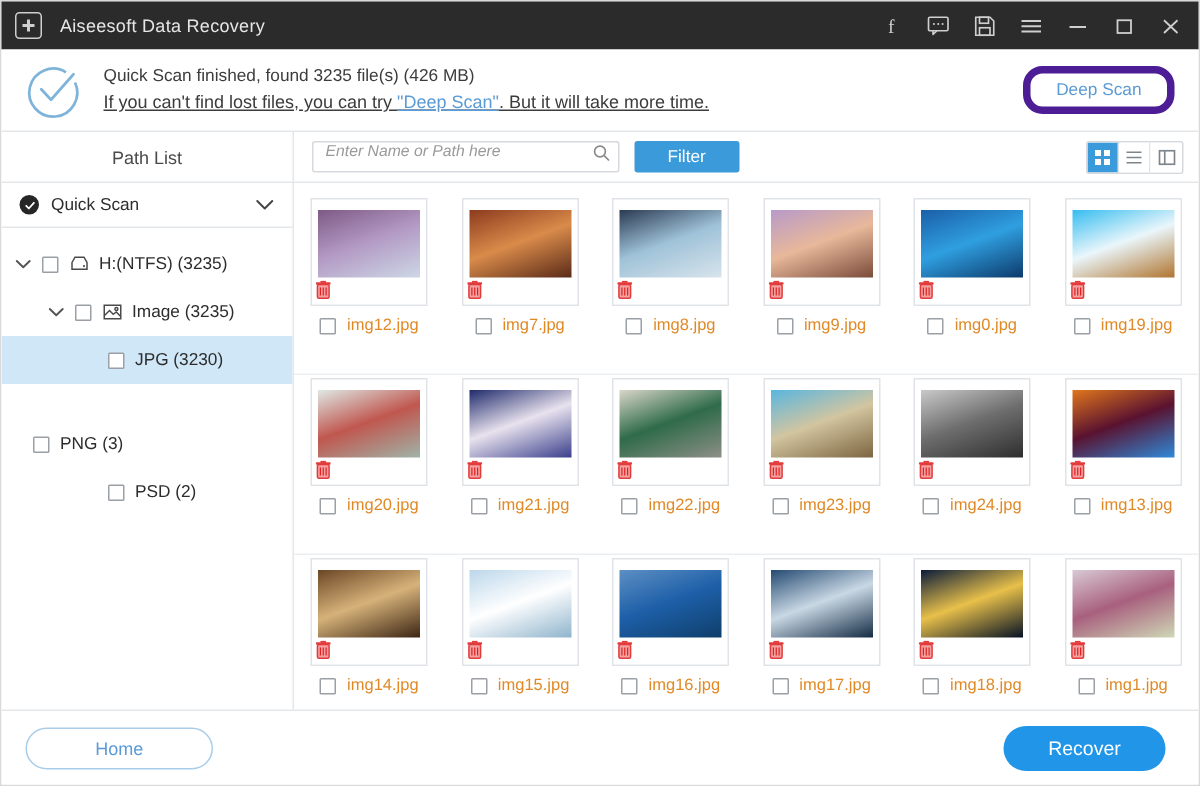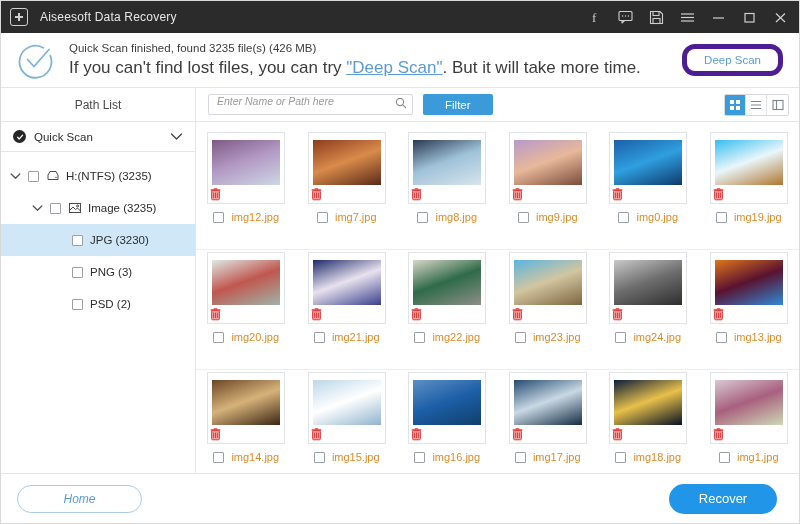--- a/index.html
+++ b/index.html
@@ -52,21 +52,21 @@
   .status-bar {
     flex: 0 0 55px; height: 55px;
     background: #ffffff;
     border-bottom: 1px solid #e4e7ea;
     display: flex; align-items: center;
     padding: 0 16px 0 14px;
   }
   .check-circle { flex: 0 0 40px; width: 40px; height: 40px; }
   .status-texts { margin-left: 14px; display: flex; flex-direction: column; gap: 4px; }
   .status-line1 { font-size: 11.5px; color: #3c3c3c; }
-  .status-line2 { font-size: 17px; color: #3c3c3c; }
+  .status-line2 { font-size: 12px; color: #3c3c3c; text-decoration: underline; }
   .deep-link {
     color: #5b9bd5; text-decoration: underline; cursor: pointer;
   }
   .status-spacer { flex: 1 1 auto; }
   .deep-scan-btn {
     border: 5px solid #4c1d95; border-radius: 13px;
     color: #5b9bd5; background: #fff;
     font-size: 11.5px; padding: 5px 17px; cursor: pointer;
     white-space: nowrap;
   }
@@ -209,21 +209,20 @@
     flex: 0 0 50px; height: 50px;
     border-top: 1px solid #e4e7ea;
     display: flex; align-items: center;
     padding: 0 22px 0 16px; background: #fff;
   }
   .home-btn {
     border: 1px solid #a9cde8; background: #fff; color: #5b9bd5;
     border-radius: 16px; font-size: 12px;
     width: 125px; height: 28px; cursor: pointer;
     font-family: "Liberation Sans", sans-serif;
-    font-style: italic;
   }
   .f-spacer { flex: 1 1 auto; }
   .recover-btn {
     background: #2196e8; color: #fff; border: none;
     border-radius: 17px; font-size: 13px;
     width: 108px; height: 30px; cursor: pointer;
     font-family: "Liberation Sans", sans-serif;
   }
 </style>
 </head>
@@ -387,21 +386,21 @@
           </div>
           <div class="tnode sel" style="padding-left: 50px;">
             <span class="tw-arrow blank">
               <svg width="11" height="8" viewBox="0 0 11 8" fill="none" stroke="currentColor" stroke-width="1.3">
                 <path d="M1.2 2 L5.5 6.2 L9.8 2" stroke-linecap="round" stroke-linejoin="round"></path>
               </svg>
             </span>
             <span class="cbx" style="margin-left: 5px;"></span>
             <span class="tlabel">JPG (3230)</span>
           </div>
-          <div class="tnode" style="padding-left: 50px;">
+          <div class="tnode" style=" margin-top: 24px;">
             <span class="tw-arrow blank">
               <svg width="11" height="8" viewBox="0 0 11 8" fill="none" stroke="currentColor" stroke-width="1.3">
                 <path d="M1.2 2 L5.5 6.2 L9.8 2" stroke-linecap="round" stroke-linejoin="round"></path>
               </svg>
             </span>
             <span class="cbx" style="margin-left: 5px;"></span>
             <span class="tlabel">PNG (3)</span>
           </div>
           <div class="tnode" style="padding-left: 50px;">
             <span class="tw-arrow blank">

